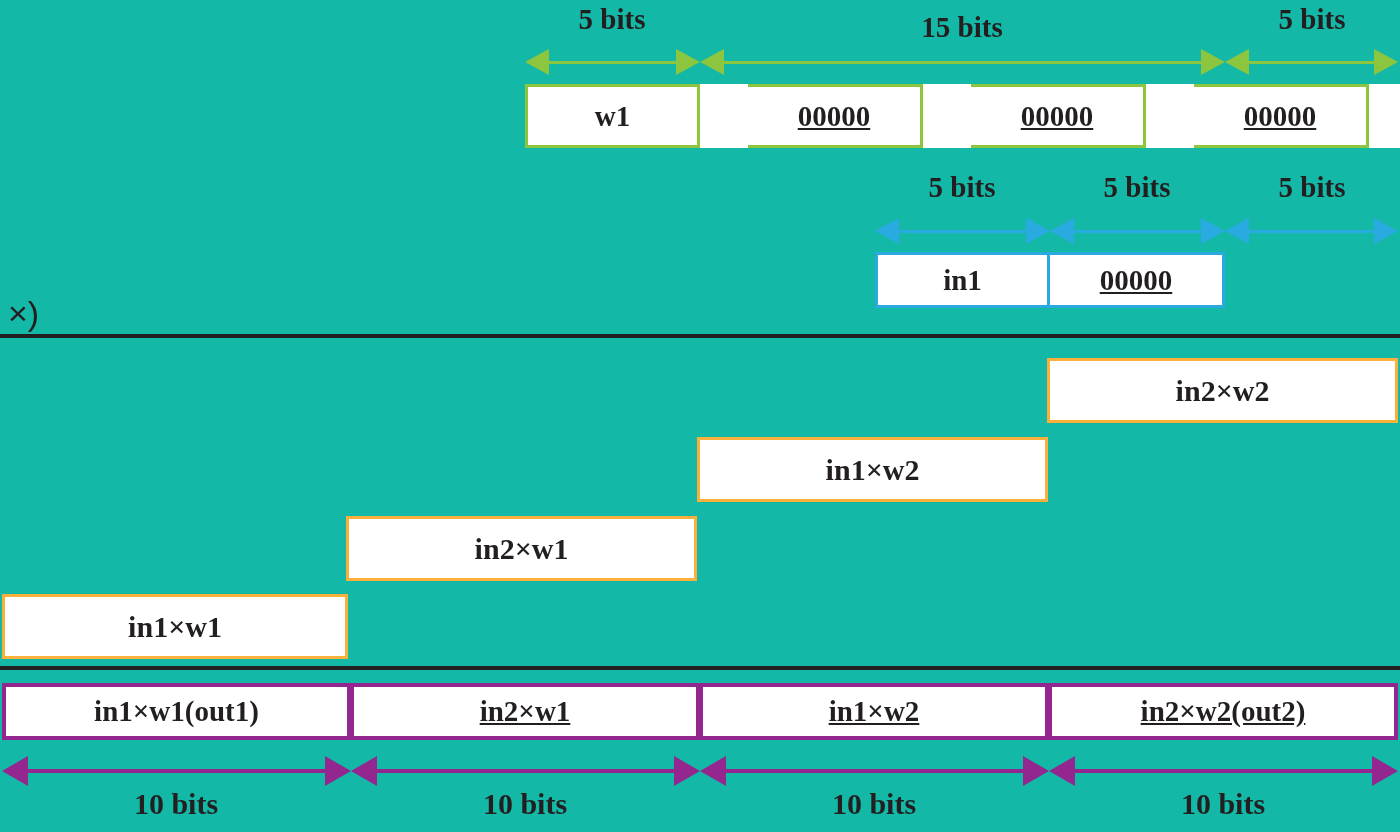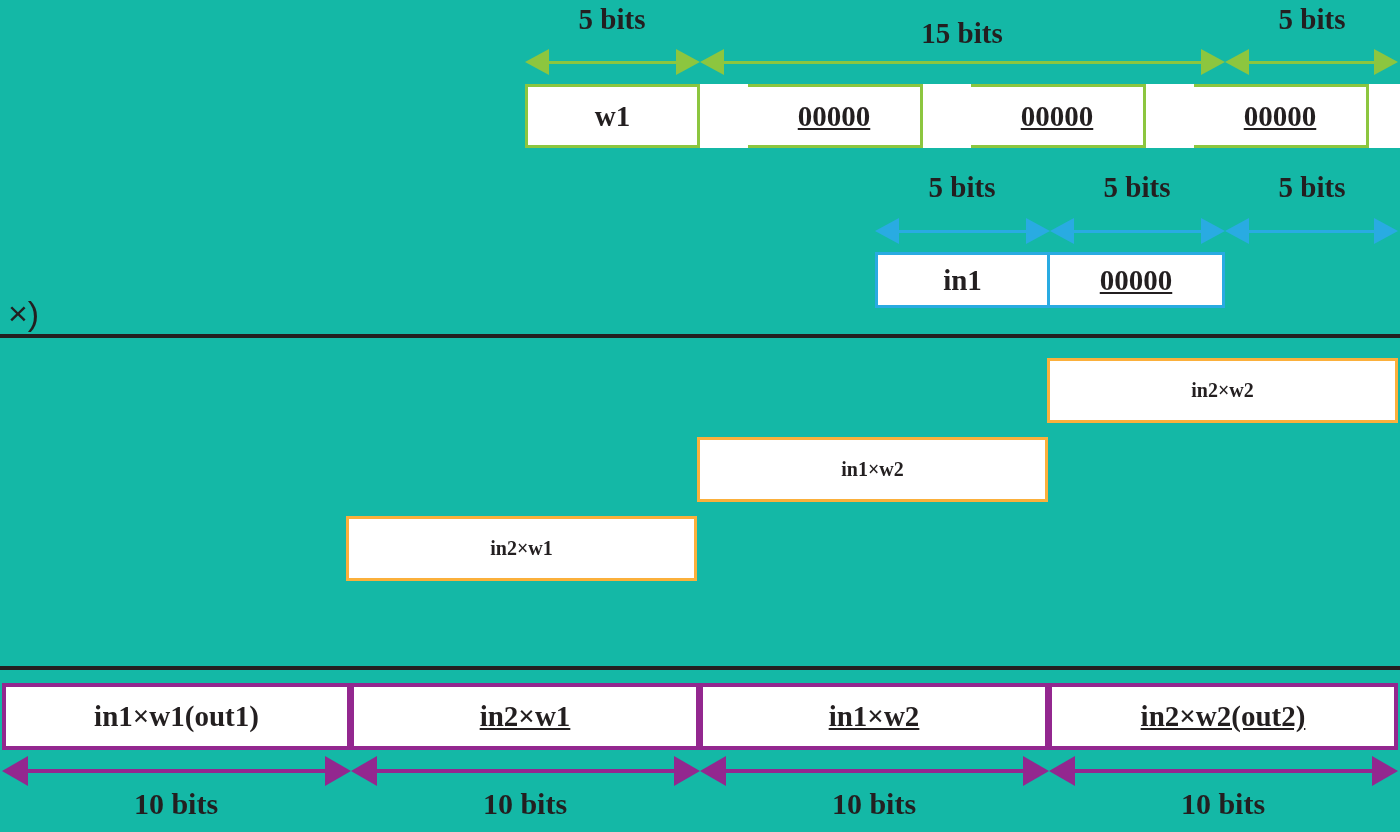--- a/index.html
+++ b/index.html
@@ -63,40 +63,40 @@
   .bit-row .cell + .cell { border-left: none; text-decoration: underline; }
   .bit-row.thick .cell { border-width: 4px; }
   .bit-row.thick .cell + .cell { border-left: 3px solid var(--c); }
 
   
   .pbox {
     position: absolute;
     border: 3px solid #FBB03B;
     background: #fff;
     display: flex; align-items: center; justify-content: center;
-    font-weight: bold; font-size: 20px; color: #231F20;
+    font-weight: bold; font-size: 30px; color: #231F20;
     white-space: nowrap;
   }
 
   
   .rule { position: absolute; left: 0; width: 1400px; height: 4px; background: #231F20; }
   .operator {
     position: absolute;
     font-family: "Liberation Sans", sans-serif;
     font-size: 34px; line-height: 34px; color: #231F20;
     white-space: nowrap;
   }
 </style>
 </head>
 <body>
 
 <div class="canvas">
 
   <div class="bits-label" style="left:462px; top:2px;">5 bits</div>
-  <div class="bits-label" style="left:812px; top:16px;">15 bits</div>
+  <div class="bits-label" style="left:812px; top:10px;">15 bits</div>
   <div class="bits-label" style="left:1162px; top:2px;">5 bits</div>
 
   <div class="arrow green" style="left:525px; top:49px; width:175px;">
     <div class="shaft"></div>
     <div class="head left"></div>
     <div class="head right"></div>
   </div>
   <div class="arrow green" style="left:700px; top:49px; width:525px;">
     <div class="shaft"></div>
     <div class="head left"></div>
@@ -140,24 +140,25 @@
     <div class="cell" style="width:175px;">in1</div>
     <div class="cell" style="width:175px;">00000</div>
   </div>
 
   <div class="operator" style="left:8px; top:296px;">×)</div>
   <div class="rule" style="top:334px;"></div>
 
   <div class="pbox" style="left:1047px; top:358px; width:351px; height:65px;">in2×w2</div>
   <div class="pbox" style="left:697px; top:437px; width:351px; height:65px;">in1×w2</div>
   <div class="pbox" style="left:346px; top:516px; width:351px; height:65px;">in2×w1</div>
+  <div class="pbox" style="left:2px; top:594px; width:346px; height:65px;">in1×w1</div>
 
   <div class="rule" style="top:666px;"></div>
 
-  <div class="bit-row purple thick" style="left:2px; top:683px; height:67px;">
+  <div class="bit-row purple thick" style="left:2px; top:683px; height:57px;">
     <div class="cell" style="width:349px;">in1×w1(out1)</div>
     <div class="cell" style="width:349px;">in2×w1</div>
     <div class="cell" style="width:349px;">in1×w2</div>
     <div class="cell" style="width:349px;">in2×w2(out2)</div>
   </div>
 
   <div class="arrow big purple" style="left:2px; top:756px; width:349px;">
     <div class="shaft"></div>
     <div class="head left"></div>
     <div class="head right"></div>

